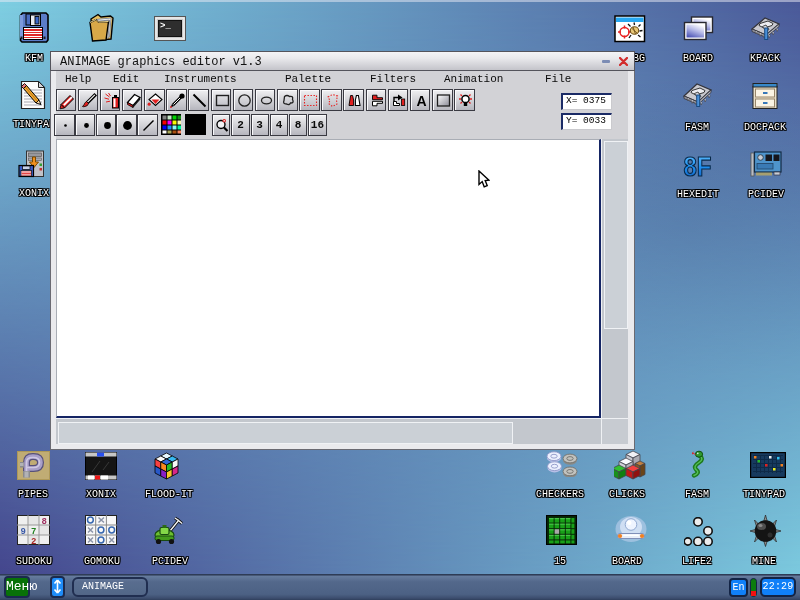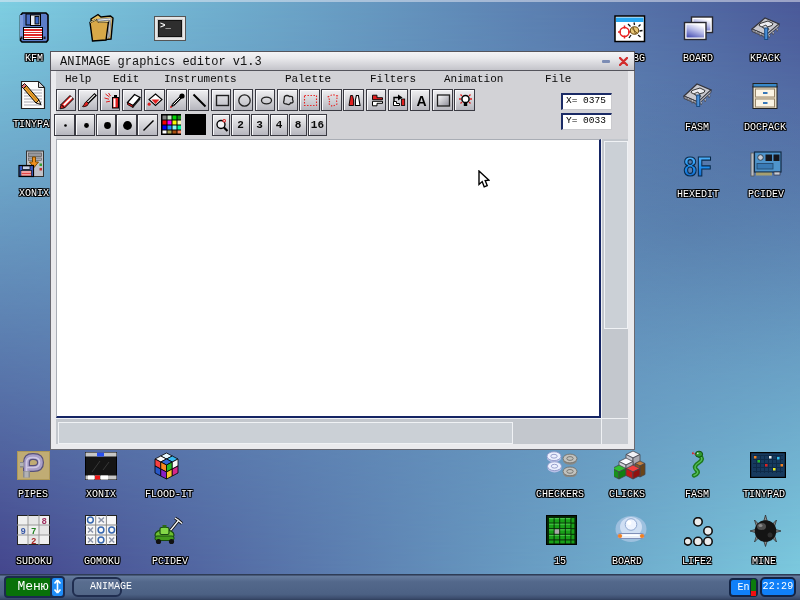--- a/index.html
+++ b/index.html
@@ -37,24 +37,24 @@
 border-top:1px solid #A9ADB5;border-left:1px solid #A9ADB5;border-right:2px solid #152564;border-bottom:2px solid #152564;}
 #vsb{position:absolute;left:551px;top:88px;width:27px;height:279px;background:#C3C7CD;box-sizing:border-box;border-left:1px solid #EFF1F4;}
 #vth{position:absolute;left:2px;top:2px;width:22px;height:186px;background:#CBD0D6;border:1px solid #F0F2F5;}
 #hsb{position:absolute;left:6px;top:367px;width:545px;height:26px;background:#C3C7CD;box-sizing:border-box;border-top:1px solid #EFF1F4;}
 #hth{position:absolute;left:2px;top:3px;width:453px;height:20px;background:#CBD0D6;border:1px solid #F0F2F5;}
 #crn{position:absolute;left:551px;top:367px;width:27px;height:26px;background:#C7CBD1;box-sizing:border-box;border-top:1px solid #EFF1F4;border-left:1px solid #EFF1F4;}
 
 #task{position:absolute;left:0;top:574px;width:800px;height:26px;
 background:linear-gradient(#2E3C56 0%,#2E3C56 4%,#667C9E 8%,#53688B 30%,#4C6184 78%,#3C4D6E 93%,#303F5C 100%);}
 .tbtn{position:absolute;box-sizing:border-box;border-radius:4px;}
-#menu-btn{left:4px;top:2px;width:58px;height:22px;background:#087108;border:2px solid #1B2A4E;color:#fff;font:13px "Liberation Mono",monospace;text-align:center;line-height:17px;}
+#menu-btn{left:4px;top:2px;width:26px;height:22px;background:#087108;border:2px solid #1B2A4E;color:#fff;font:13px "Liberation Mono",monospace;text-align:center;line-height:17px;}
 #updn{left:50px;top:2px;width:15px;height:22px;background:#1E8CF8;border:2px solid #1B2A4E;}
-#task-animage{left:72px;top:3px;width:50px;height:19.5px;border:2px solid #202E50;border-radius:6px;color:#fff;font:10px "Liberation Mono",monospace;line-height:15px;padding-left:16px;background:rgba(255,255,255,0.04);}
-#enbtn{left:729px;top:4px;width:29px;height:19px;background:#1080F8;border:2px solid #132445;border-radius:4px;color:#fff;font:10px "Liberation Mono",monospace;text-align:center;line-height:15px;}
+#task-animage{left:72px;top:3px;width:76px;height:19.5px;border:2px solid #202E50;border-radius:6px;color:#fff;font:10px "Liberation Mono",monospace;line-height:15px;padding-left:8px;background:rgba(255,255,255,0.04);}
+#enbtn{left:729px;top:4px;width:19px;height:19px;background:#1080F8;border:2px solid #132445;border-radius:4px;color:#fff;font:10px "Liberation Mono",monospace;text-align:center;line-height:15px;}
 #cpu{left:750px;top:4px;width:7px;height:19px;background:#0C7C0C;border:1px solid #132445;}
 #cpu i{position:absolute;left:0;bottom:0;width:100%;height:5px;background:#F01010;}
 #clock{left:760px;top:3px;width:36px;height:20px;background:#1080F8;border:2px solid #132445;border-radius:5px;color:#fff;font:10px "Liberation Mono",monospace;text-align:center;line-height:16px;letter-spacing:0.2px;}
 </style>
 </head>
 <body>
 <div id="desk">
 <div id="desk2"></div>
 <div id="topline"></div>
 

